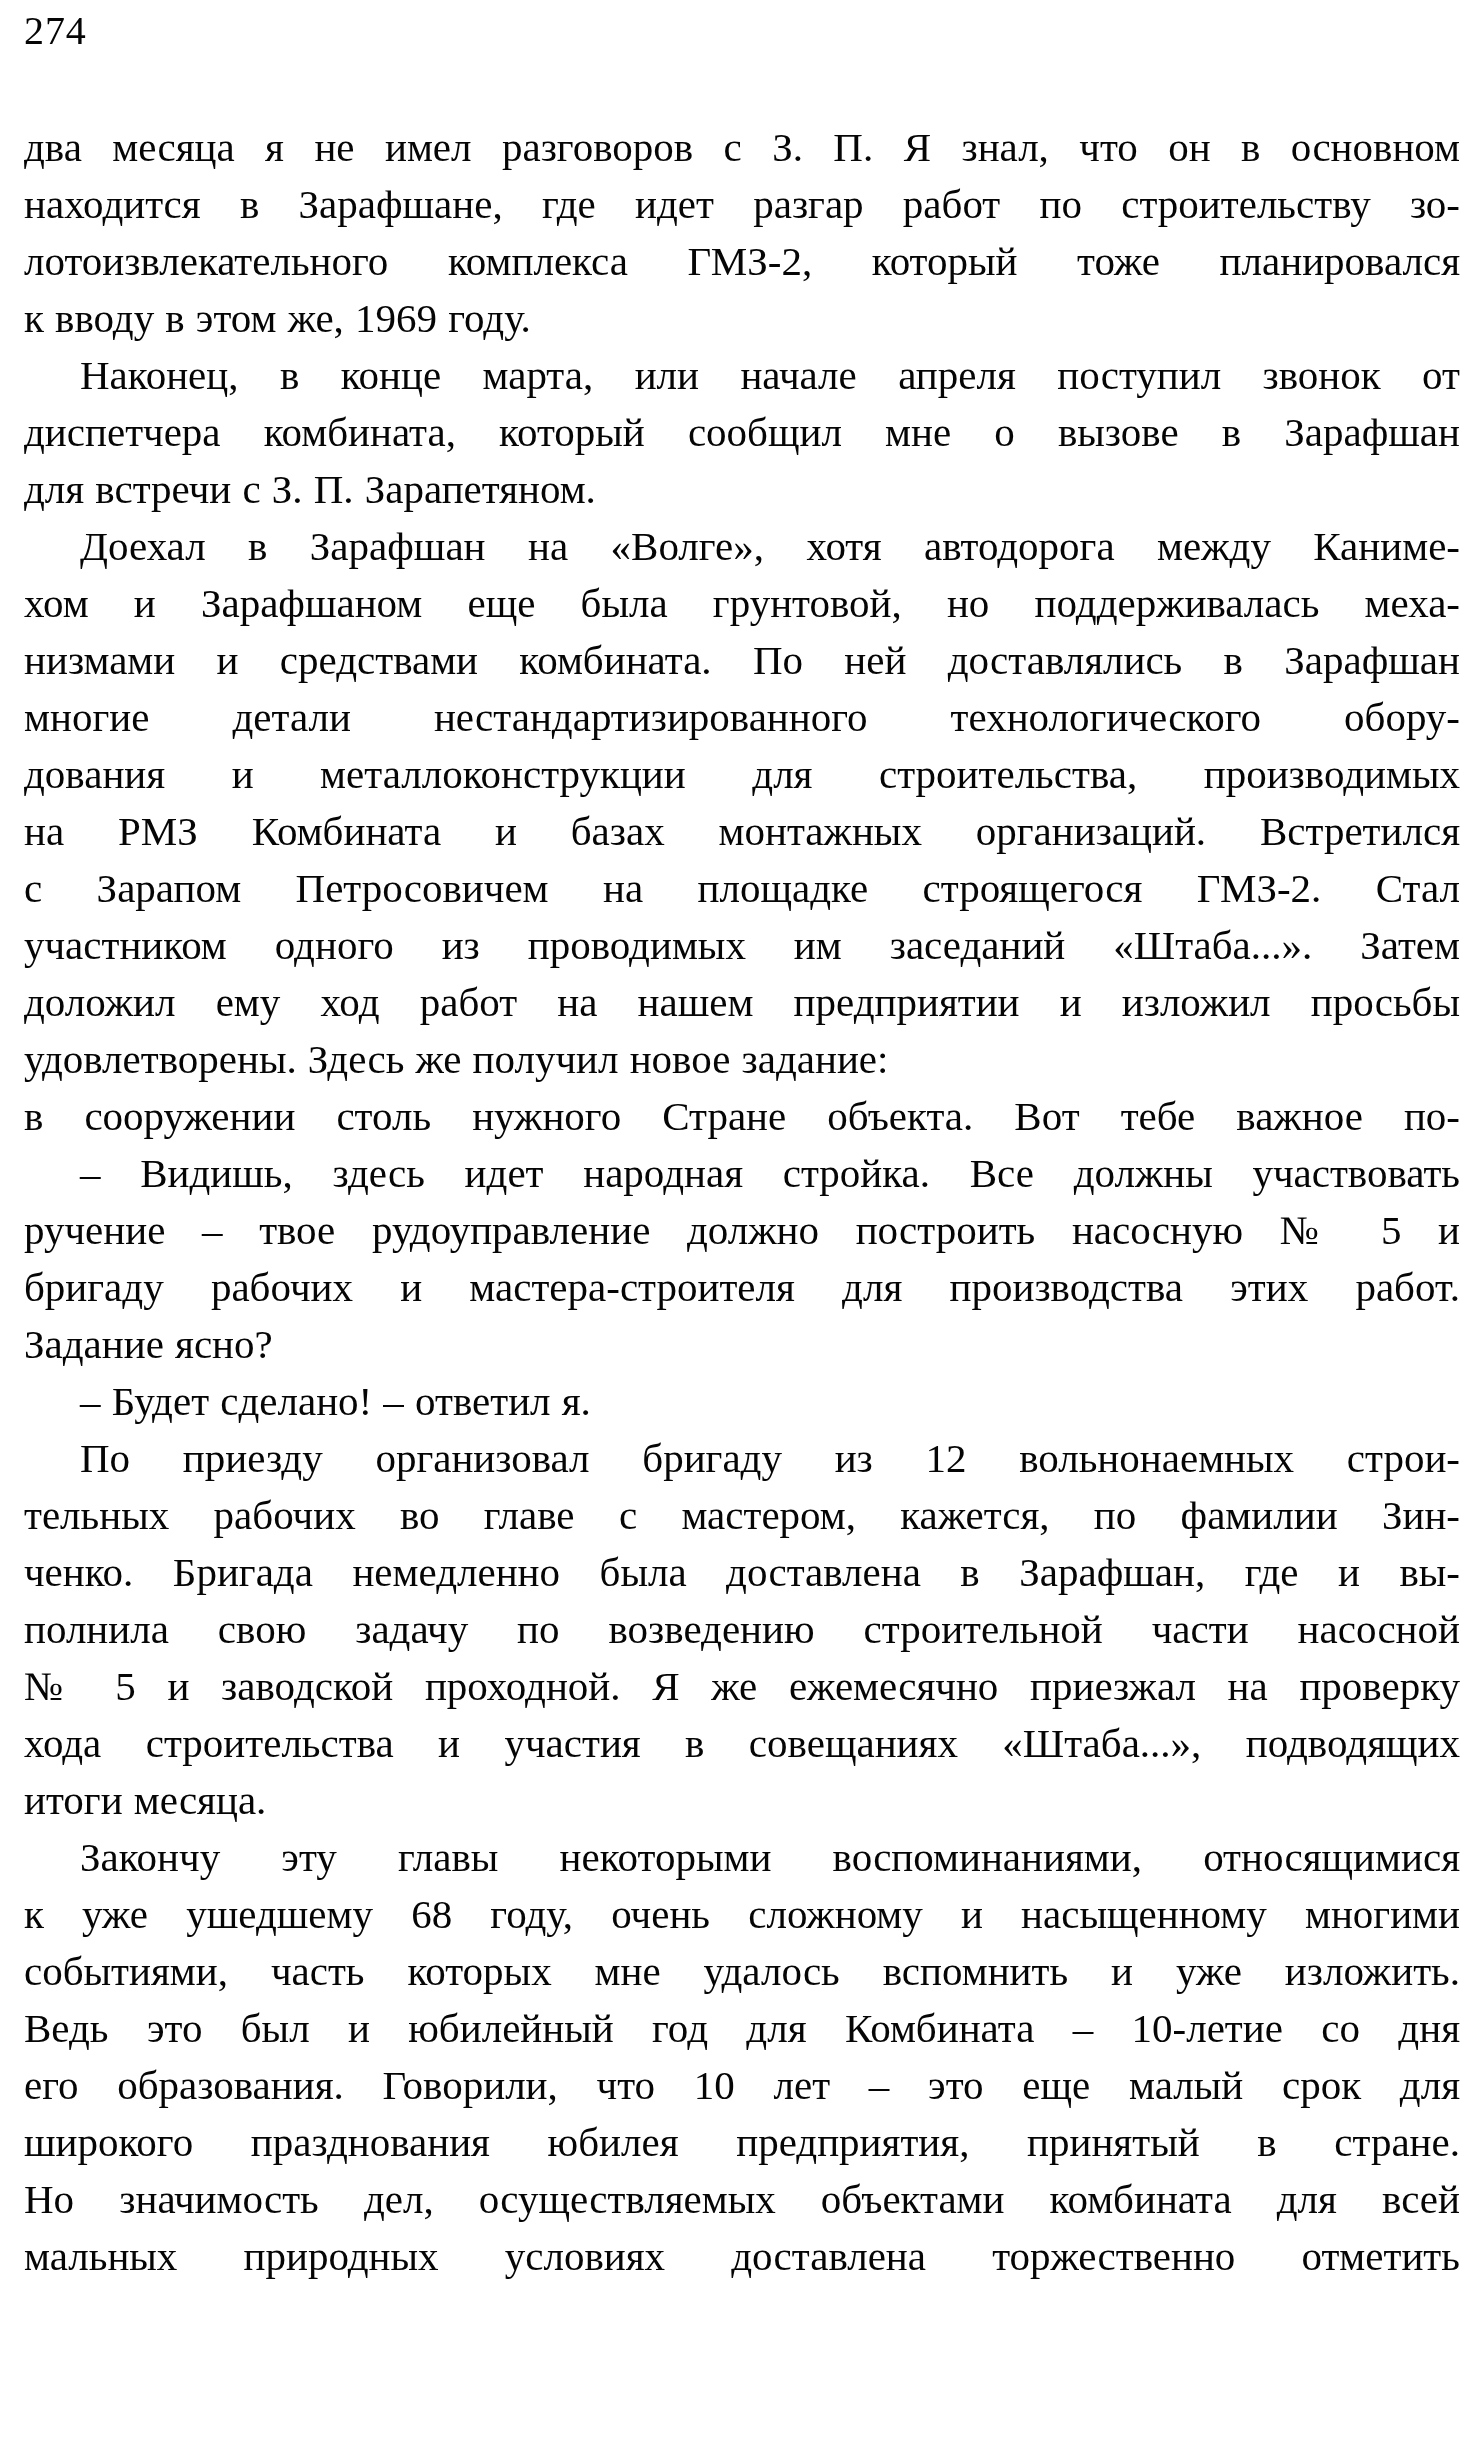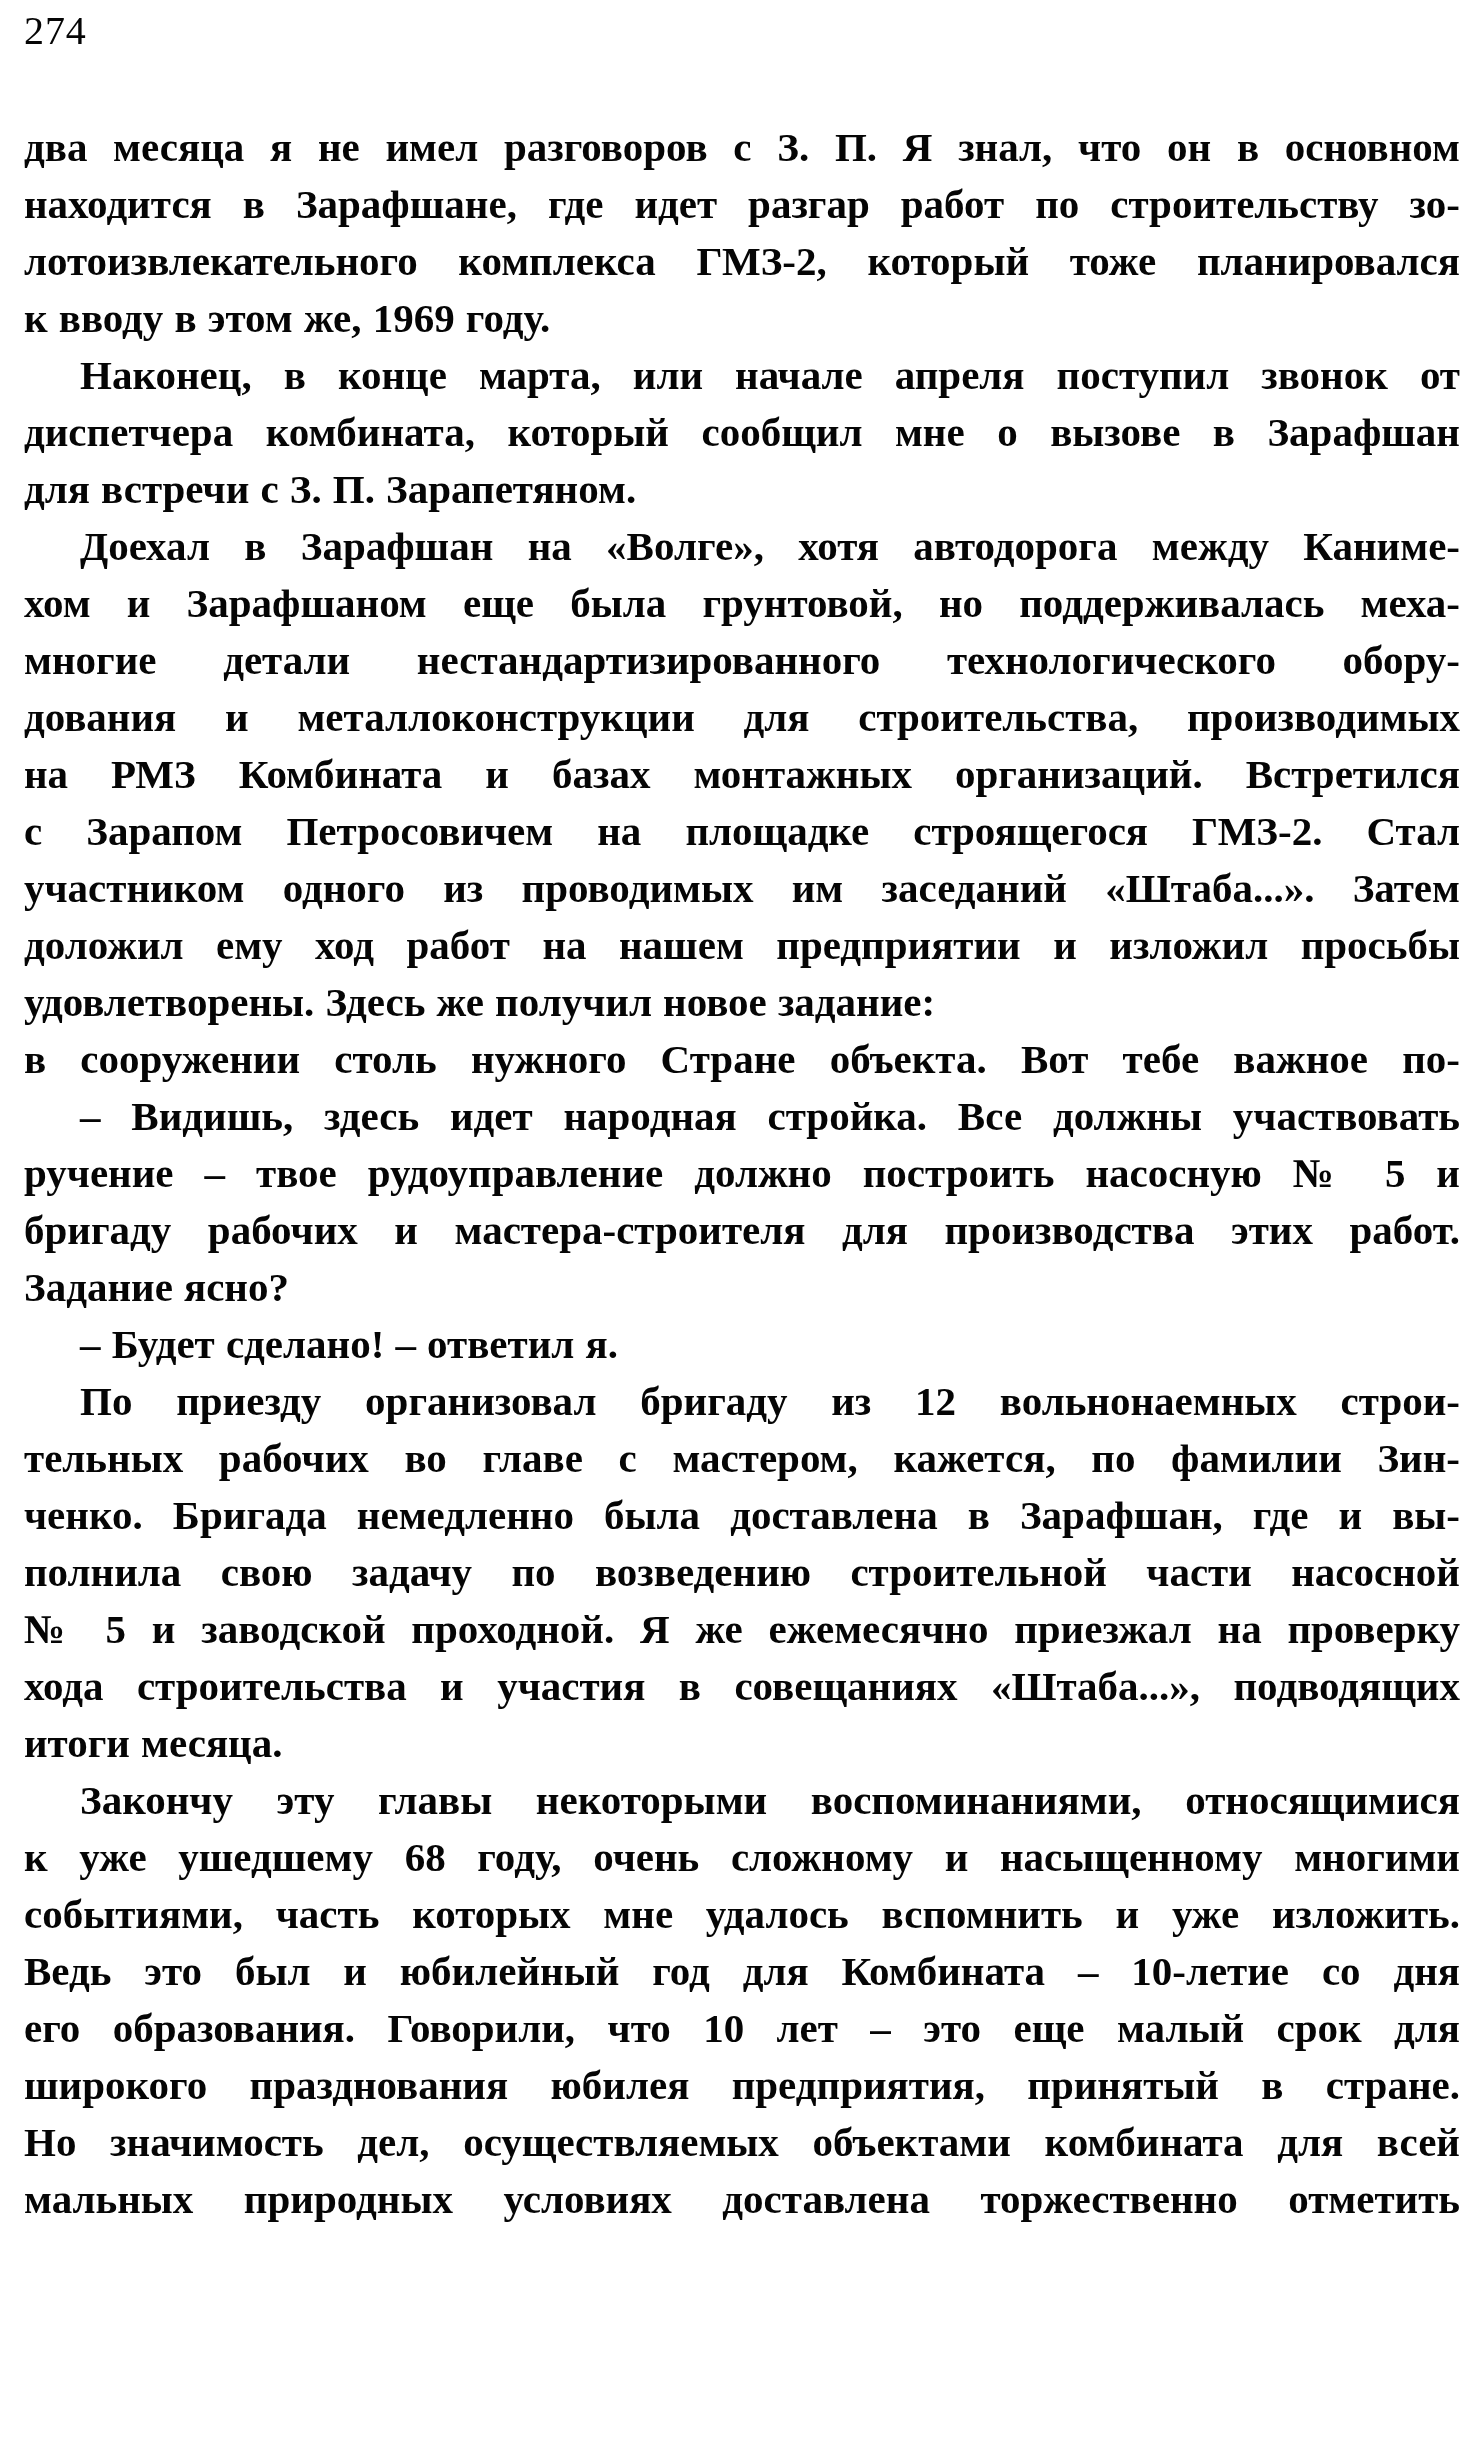--- a/index.html
+++ b/index.html
@@ -35,21 +35,20 @@
     padding: 0;
   }
   .line {
     font-size: 41px;
     line-height: 57px;
     height: 57px;
     overflow: hidden;
     text-align: justify;
     text-align-last: justify;
     word-spacing: 0.9px;
-    font-weight: bold;
   }
   .line.indent {
     padding-left: 56px;
   }
   .line.end {
     text-align-last: left;
   }
 </style>
 </head>
 <body>
@@ -64,20 +63,21 @@
         <div class="line end">к вводу в этом же, 1969 году.</div>
       </div>
       <div class="paragraph">
         <div class="line indent">Наконец, в конце марта, или начале апреля поступил звонок от</div>
         <div class="line">диспетчера комбината, который сообщил мне о вызове в Зарафшан</div>
         <div class="line end">для встречи с З. П. Зарапетяном.</div>
       </div>
       <div class="paragraph">
         <div class="line indent">Доехал в Зарафшан на «Волге», хотя автодорога между Каниме-</div>
         <div class="line">хом и Зарафшаном еще была грунтовой, но поддерживалась меха-</div>
+        <div class="line">низмами и средствами комбината. По ней доставлялись в Зарафшан</div>
         <div class="line">многие детали нестандартизированного технологического обору-</div>
         <div class="line">дования и металлоконструкции для строительства, производимых</div>
         <div class="line">на РМЗ Комбината и базах монтажных организаций. Встретился</div>
         <div class="line">с Зарапом Петросовичем на площадке строящегося ГМЗ-2. Стал</div>
         <div class="line">участником одного из проводимых им заседаний «Штаба...». Затем</div>
         <div class="line">доложил ему ход работ на нашем предприятии и изложил просьбы</div>
         <div class="line end">удовлетворены. Здесь же получил новое задание:</div>
       </div>
       <div class="paragraph">
         <div class="line">в сооружении столь нужного Стране объекта. Вот тебе важное по-</div>

